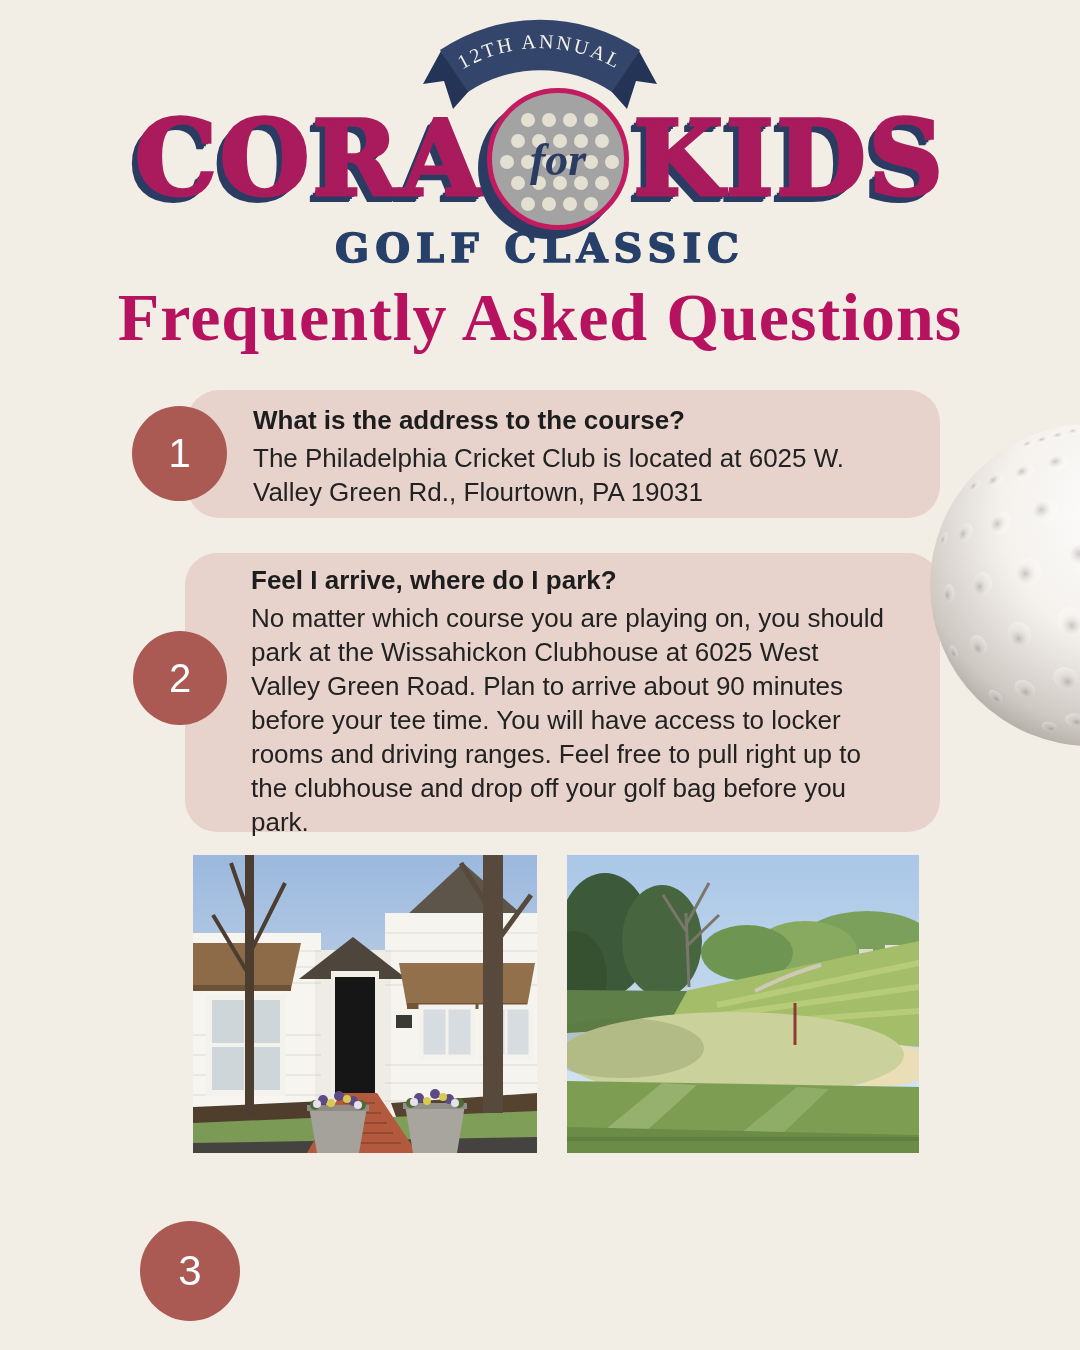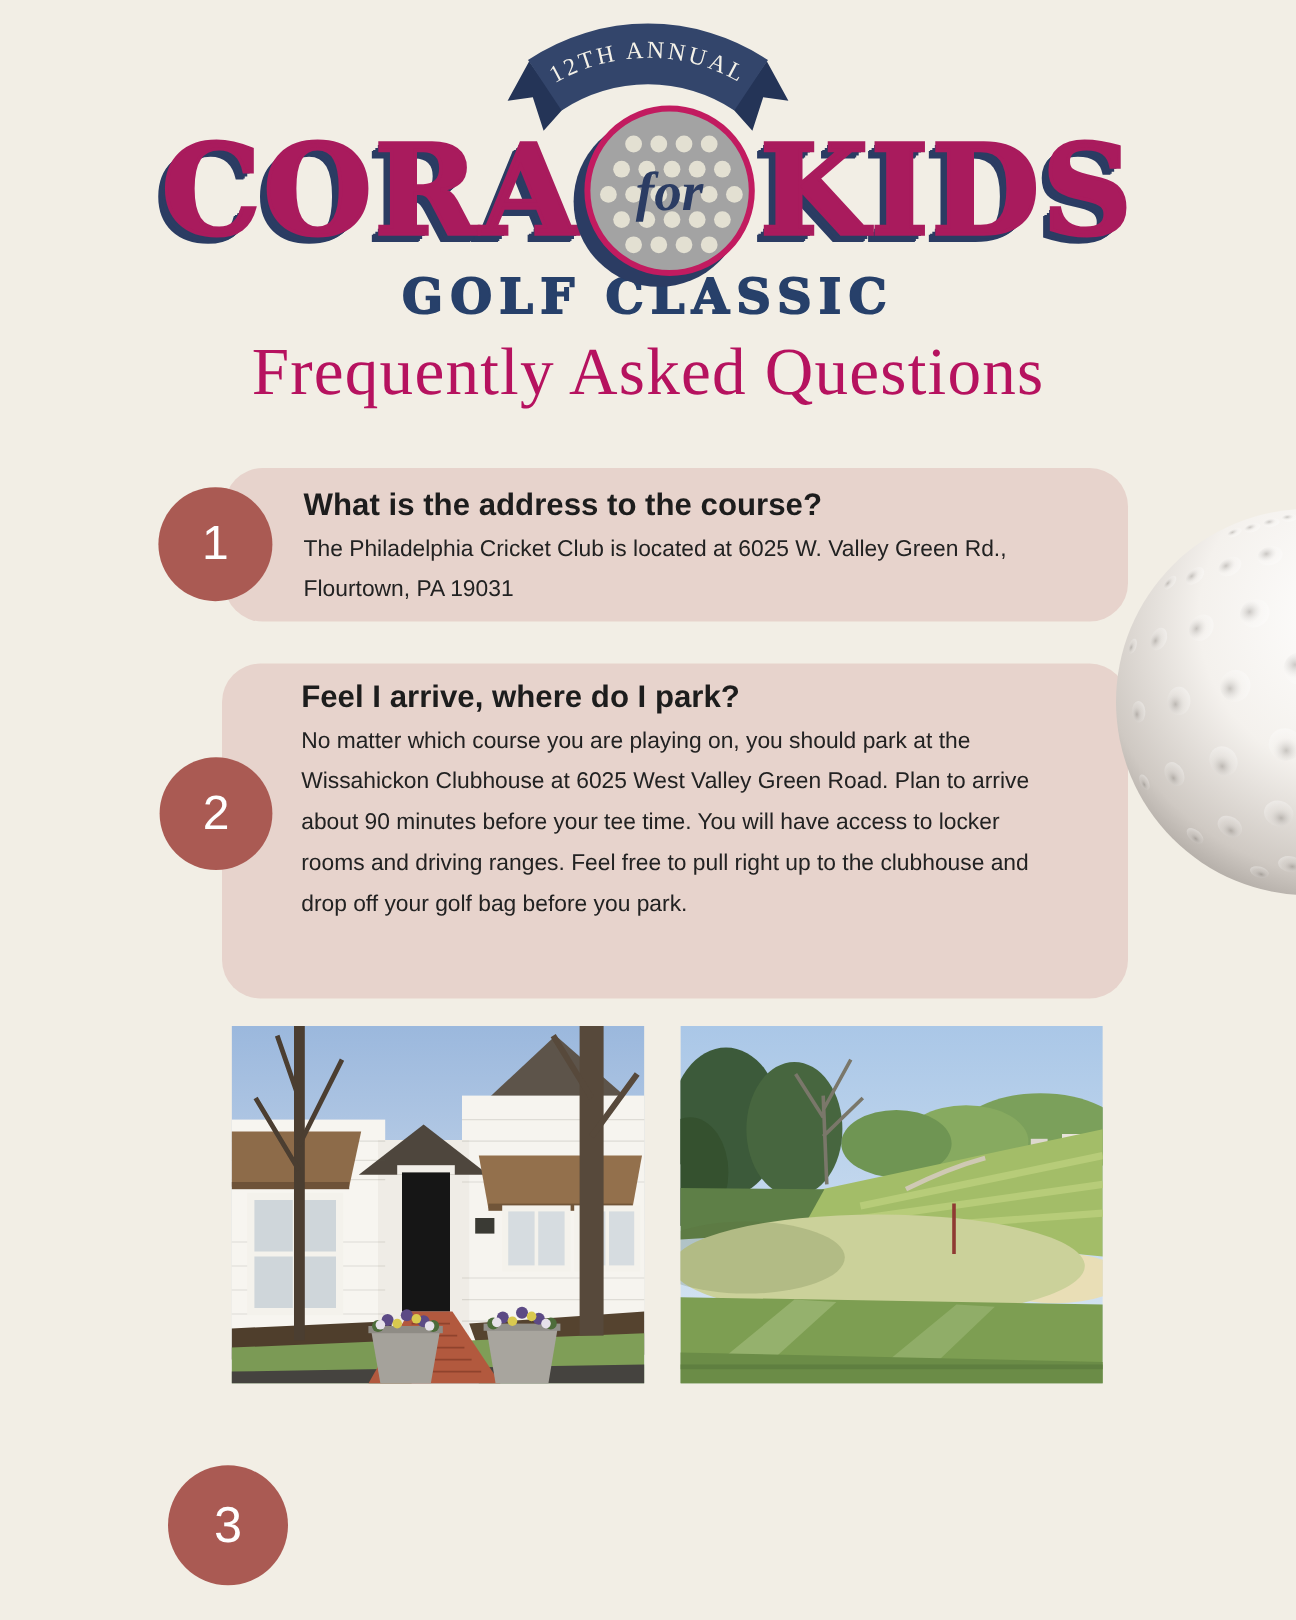--- a/index.html
+++ b/index.html
@@ -16,31 +16,31 @@
              text-shadow:-2px 2px 0 #2b3c63,-4px 4px 0 #2b3c63,-6px 6px 0 #2b3c63,-7px 7px 0 #2b3c63;}
   .logo-ball{position:relative;width:132px;height:132px;border:5px solid #c21b60;border-radius:50%;
              background:#a3a3a3;box-shadow:-9px 9px 0 #2b3c63;font-weight:bold;}
   .logo-ball svg{position:absolute;left:0;top:0;width:132px;height:132px;border-radius:50%;}
   .logo-subtitle{position:absolute;left:0;top:224px;width:100%;text-align:center;
                  font-family:"DejaVu Serif","Liberation Serif",serif;font-weight:bold;
                  font-size:40px;color:#27406a;-webkit-text-stroke:1.5px #27406a;letter-spacing:6px;}
 
   
   .faq-title{position:absolute;left:0;top:278px;width:100%;margin:0;text-align:center;
-             font-family:"Liberation Serif",serif;font-weight:400;font-size:56px;
+             font-family:"Liberation Serif",serif;font-weight:700;font-size:68px;
              color:#b6125f;letter-spacing:1px;}
 
   
   .faq{position:absolute;box-sizing:border-box;border-radius:32px;background:#e7d3cc;
        padding:13px 56px 0 66px;z-index:1;}
   .faq1{left:187px;top:390px;width:753px;height:128px;}
   .faq2{left:185px;top:553px;width:755px;height:279px;padding-top:10px;}
   .faq3{left:185px;top:1193px;width:753px;height:146px;background:#d5aea5;padding-top:22px;}
   .q{font-weight:bold;font-size:26px;line-height:35px;color:#1d1d1d;margin:0 0 3px 0;}
-  .a{font-size:19px;line-height:34px;color:#222;}
+  .a{font-size:26px;line-height:34px;color:#222;}
 
   .num{position:absolute;border-radius:50%;background:#aa5a53;color:#fff;display:flex;
        align-items:center;justify-content:center;z-index:5;font-size:40px;font-weight:300;}
   .num1{left:132px;top:406px;width:95px;height:95px;}
   .num2{left:133px;top:631px;width:94px;height:94px;}
   .num3{left:140px;top:1221px;width:100px;height:100px;font-size:42px;}
 
   
   .photo{position:absolute;top:855px;z-index:2;font-size:0;}
   .photoL{left:193px;}

